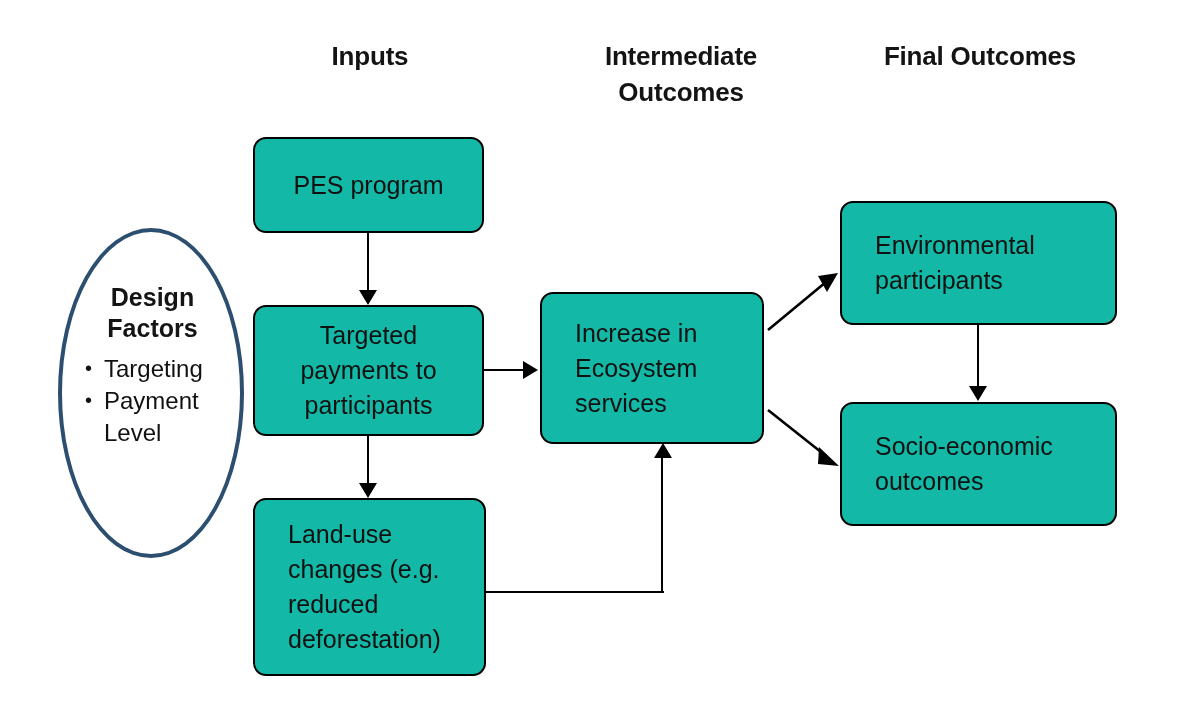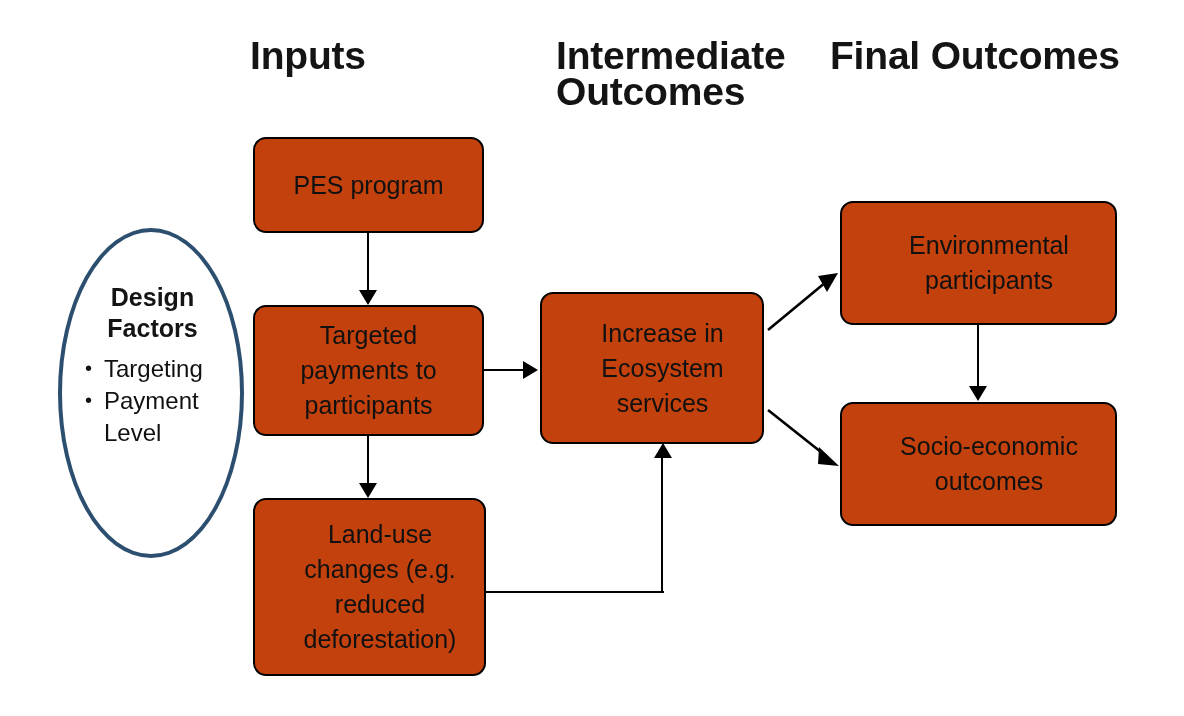--- a/index.html
+++ b/index.html
@@ -16,43 +16,44 @@
     width: 1184px;
     height: 716px;
     background: #ffffff;
     overflow: hidden;
   }
 
   
   .col-header {
     position: absolute;
     font-weight: bold;
-    font-size: 39px;
+    font-size: 26px;
     line-height: 36px;
+    text-align: center;
     color: #141414;
     letter-spacing: -0.2px;
   }
 
   
   .node {
     position: absolute;
     box-sizing: border-box;
     border: 2.2px solid #000000;
     border-radius: 13px;
-    background: #c2410c;
+    background: #14b8a6;
     display: flex;
     align-items: center;
     font-size: 25px;
     line-height: 35px;
     color: #111111;
   }
   .node .node-label { display: block; width: 100%; }
   .node.center { justify-content: center; text-align: center; }
   .node.leftalign { justify-content: flex-start; text-align: left; }
-  .node.leftalign .node-label { padding-left: 21px; text-align: center; }
+  .node.leftalign .node-label { padding-left: 33px; }
 
   
   .ellipse-shape {
     position: absolute;
     box-sizing: border-box;
     border: 4px solid #2c4f70;
     border-radius: 50%;
     background: transparent;
   }
   .ellipse-content {

